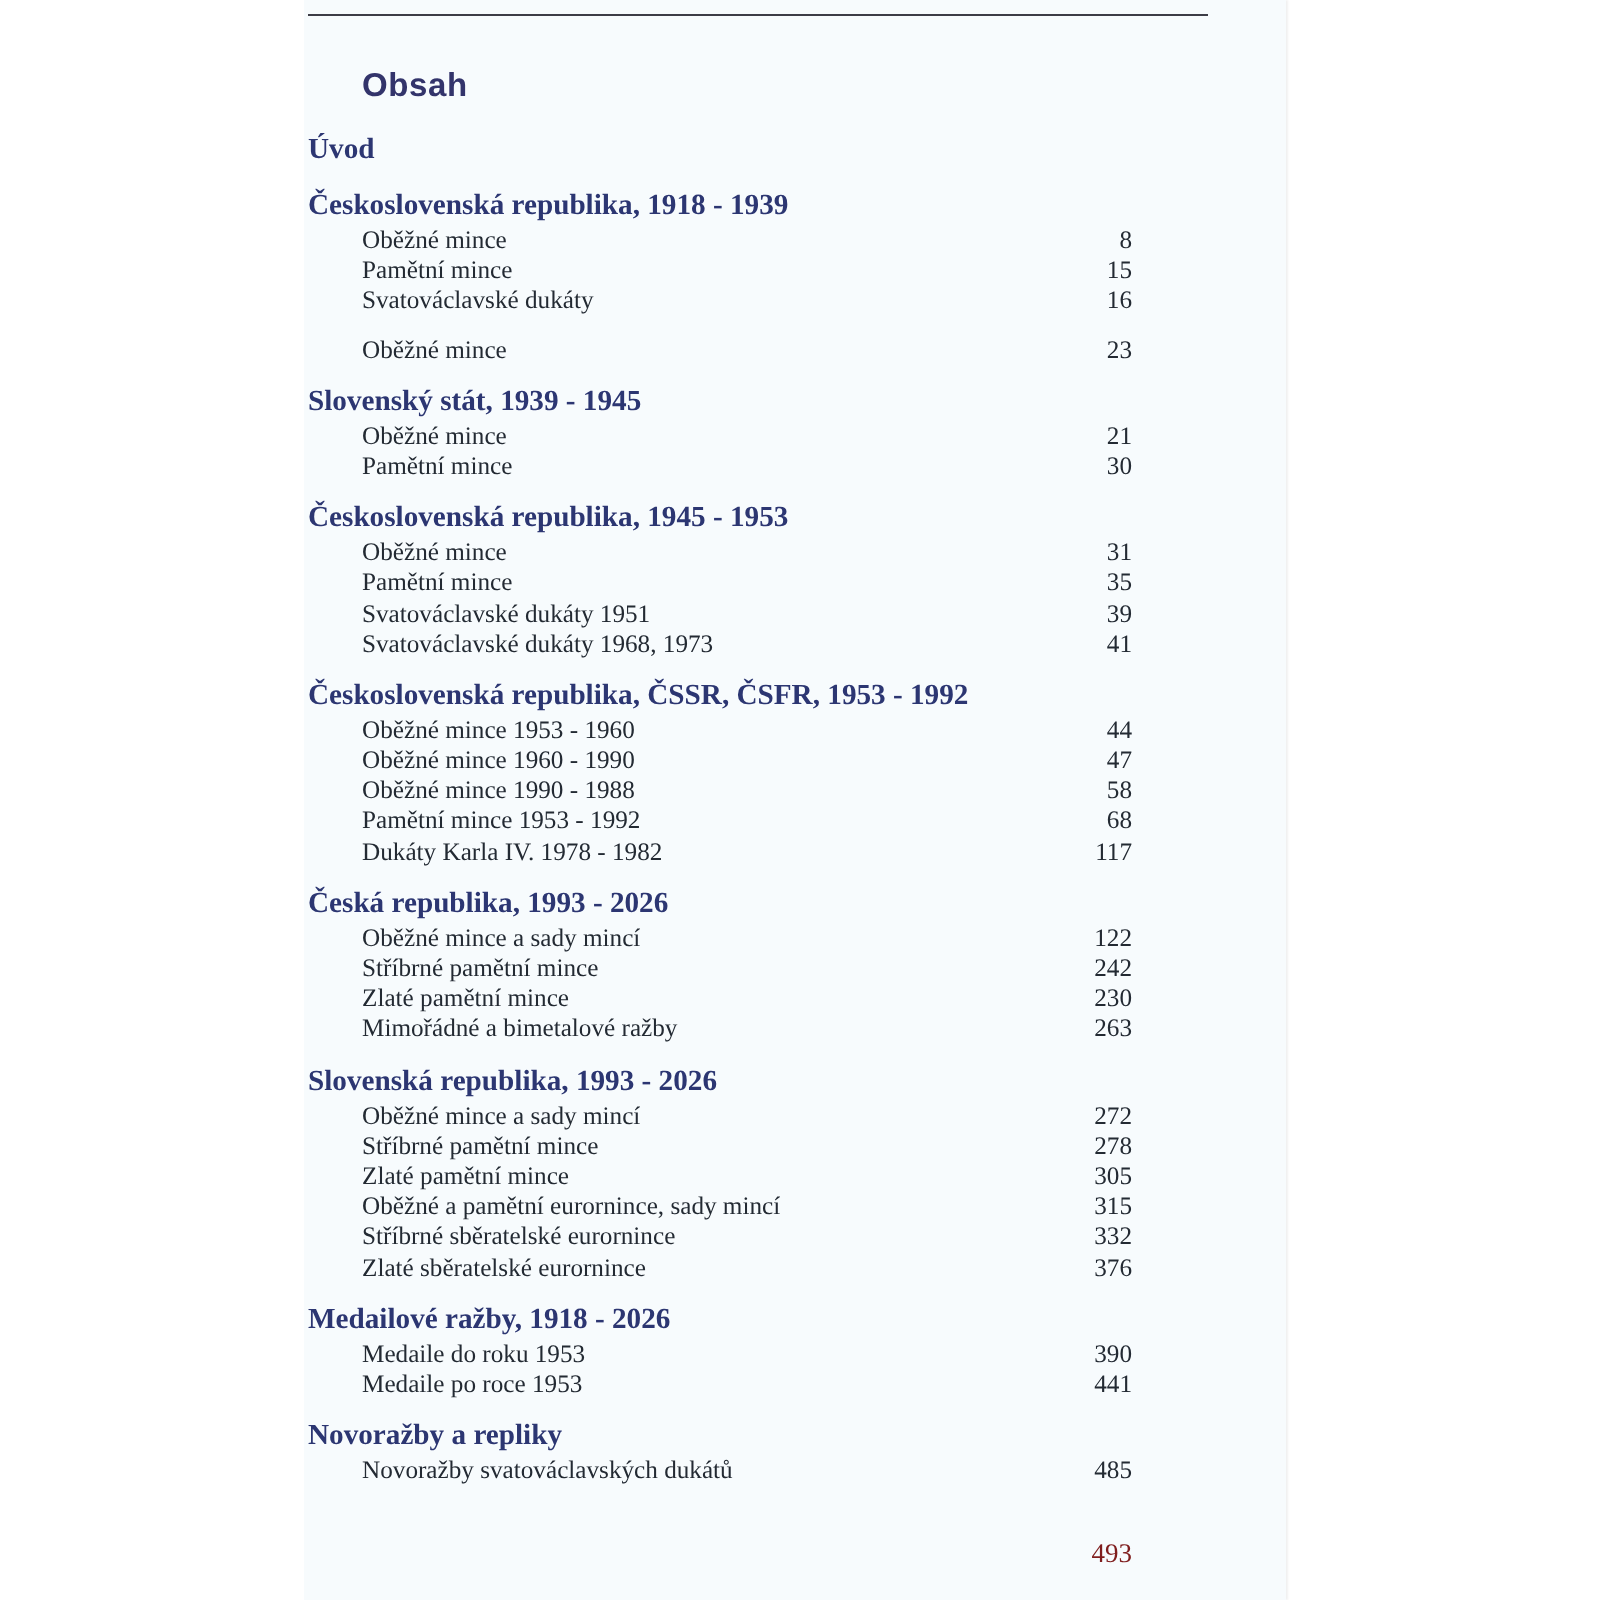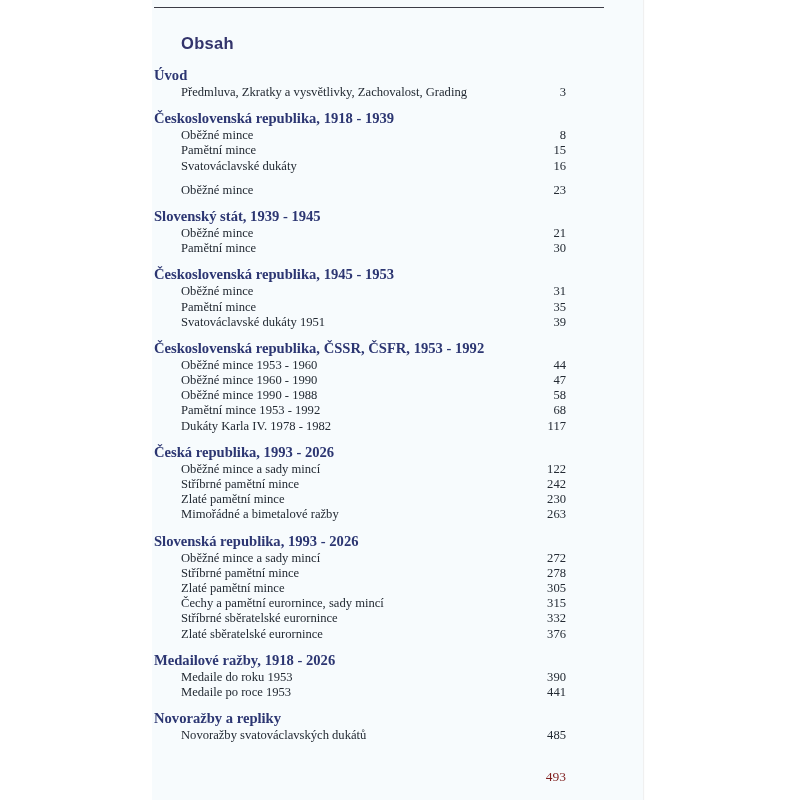--- a/index.html
+++ b/index.html
@@ -123,23 +123,20 @@
 <div id="page">
   <div id="page-inner">
 
     <div class="top-rule"></div>
 
     <div class="contents-title">Obsah</div>
 
     <div class="toc" id="toc">
         <div class="section">
           <div class="section-heading">Úvod</div>
-          <ul class="entries">
-            <li class="entry"><span class="entry-label">Předmluva, Zkratky a vysvětlivky, Zachovalost, Grading</span><span class="entry-page">3</span></li>
-          </ul>
         </div>
         <div class="section-gap"></div>
         <div class="section">
           <div class="section-heading">Československá republika, 1918 - 1939</div>
           <ul class="entries">
             <li class="entry"><span class="entry-label">Oběžné mince</span><span class="entry-page">8</span></li>
             <li class="entry"><span class="entry-label">Pamětní mince</span><span class="entry-page">15</span></li>
             <li class="entry"><span class="entry-label">Svatováclavské dukáty</span><span class="entry-page">16</span></li>
           </ul>
         </div>
@@ -157,20 +154,21 @@
             <li class="entry"><span class="entry-label">Pamětní mince</span><span class="entry-page">30</span></li>
           </ul>
         </div>
         <div class="section-gap"></div>
         <div class="section">
           <div class="section-heading">Československá republika, 1945 - 1953</div>
           <ul class="entries">
             <li class="entry"><span class="entry-label">Oběžné mince</span><span class="entry-page">31</span></li>
             <li class="entry"><span class="entry-label">Pamětní mince</span><span class="entry-page">35</span></li>
             <li class="entry"><span class="entry-label">Svatováclavské dukáty 1951</span><span class="entry-page">39</span></li>
+            <li class="entry"><span class="entry-label">Svatováclavské dukáty 1968, 1973</span><span class="entry-page">41</span></li>
           </ul>
         </div>
         <div class="section-gap"></div>
         <div class="section">
           <div class="section-heading">Československá republika, ČSSR, ČSFR, 1953 - 1992</div>
           <ul class="entries">
             <li class="entry"><span class="entry-label">Oběžné mince 1953 - 1960</span><span class="entry-page">44</span></li>
             <li class="entry"><span class="entry-label">Oběžné mince 1960 - 1990</span><span class="entry-page">47</span></li>
             <li class="entry"><span class="entry-label">Oběžné mince 1990 - 1988</span><span class="entry-page">58</span></li>
             <li class="entry"><span class="entry-label">Pamětní mince 1953 - 1992</span><span class="entry-page">68</span></li>
@@ -187,21 +185,21 @@
             <li class="entry"><span class="entry-label">Mimořádné a bimetalové ražby</span><span class="entry-page">263</span></li>
           </ul>
         </div>
         <div class="section-gap"></div>
         <div class="section">
           <div class="section-heading">Slovenská republika, 1993 - 2026</div>
           <ul class="entries">
             <li class="entry"><span class="entry-label">Oběžné mince a sady mincí</span><span class="entry-page">272</span></li>
             <li class="entry"><span class="entry-label">Stříbrné pamětní mince</span><span class="entry-page">278</span></li>
             <li class="entry"><span class="entry-label">Zlaté pamětní mince</span><span class="entry-page">305</span></li>
-            <li class="entry"><span class="entry-label">Čechy a pamětní eurornince, sady mincí</span><span class="entry-page">315</span></li>
+            <li class="entry"><span class="entry-label">Oběžné a pamětní eurornince, sady mincí</span><span class="entry-page">315</span></li>
             <li class="entry"><span class="entry-label">Stříbrné sběratelské eurornince</span><span class="entry-page">332</span></li>
             <li class="entry"><span class="entry-label">Zlaté sběratelské eurornince</span><span class="entry-page">376</span></li>
           </ul>
         </div>
         <div class="section-gap"></div>
         <div class="section">
           <div class="section-heading">Medailové ražby, 1918 - 2026</div>
           <ul class="entries">
             <li class="entry"><span class="entry-label">Medaile do roku 1953</span><span class="entry-page">390</span></li>
             <li class="entry"><span class="entry-label">Medaile po roce 1953</span><span class="entry-page">441</span></li>

